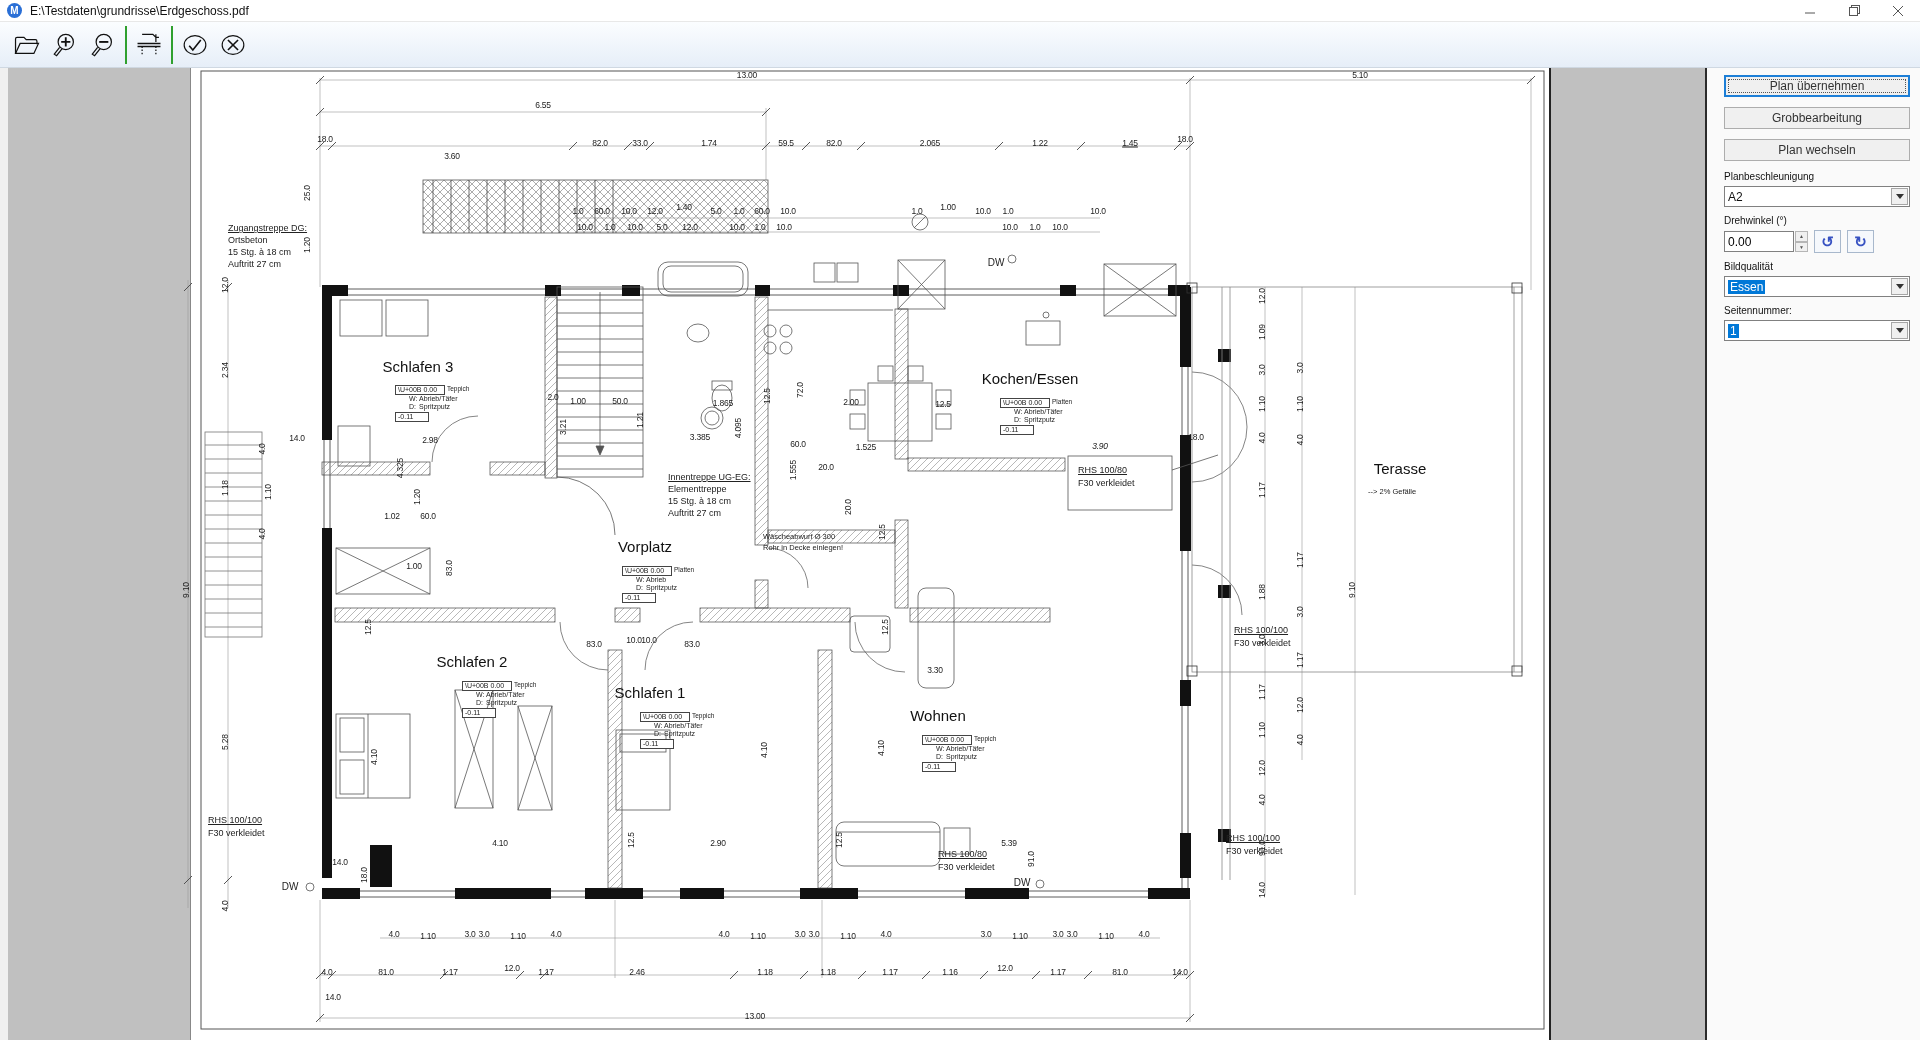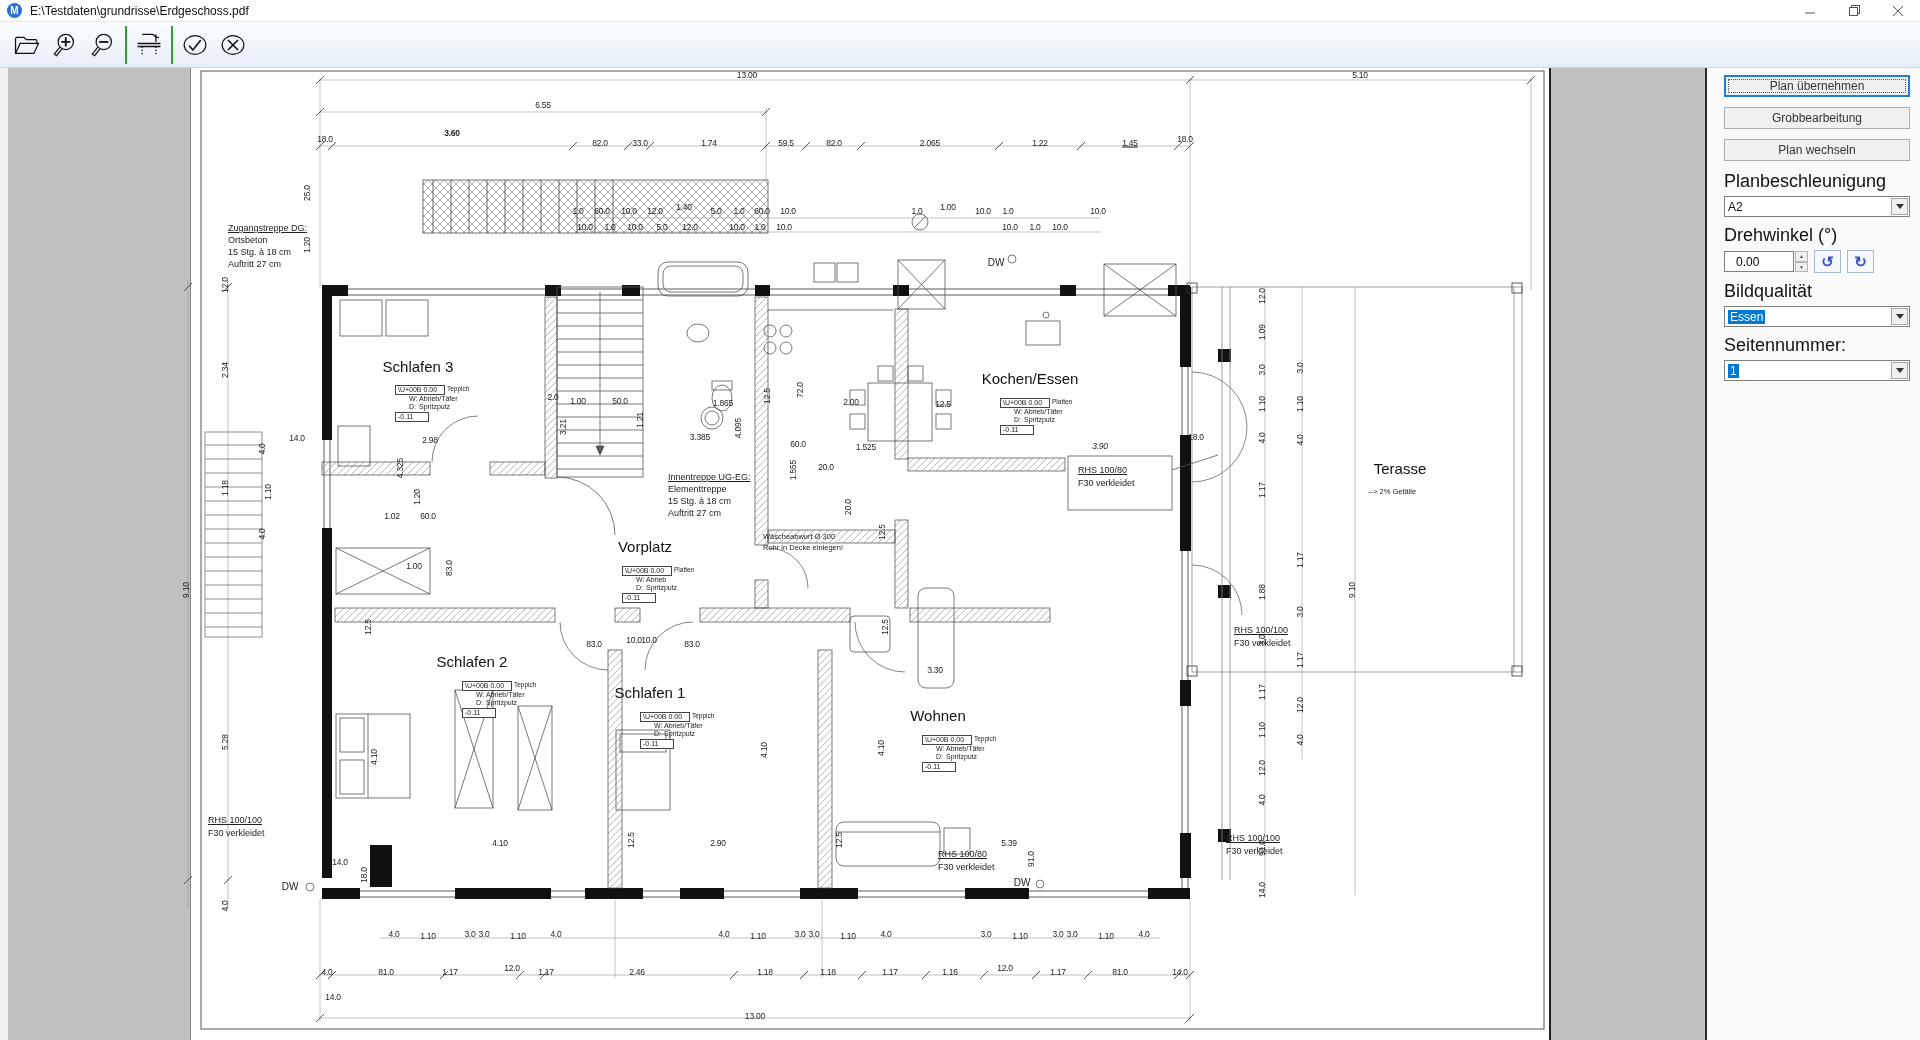--- a/index.html
+++ b/index.html
@@ -42,29 +42,29 @@
   .note.small{font-size:7.5px;line-height:11px;}
   .note .u{text-decoration:underline;}
   .post{position:absolute;font-size:9px;line-height:13px;color:#222;white-space:nowrap;}
   .post div:first-child{text-decoration:underline;}
   
   #panel{position:absolute;left:1705px;top:68px;width:215px;height:972px;background:#fafafa;
     border-left:2px solid #2b2b2b;padding:7px 12px 0 17px;}
   .pbtn{display:block;width:186px;height:22px;background:#f0f0f0;border:1px solid #adadad;
     font-size:12px;color:#333;margin-bottom:10px;font-family:"Liberation Sans",sans-serif;position:relative;}
   .pbtn.primary{border:2px solid #1d7fd7;outline:1px dotted #555;outline-offset:-5px;}
-  .plabel{font-size:18px;color:#111;margin:8px 0 4px 0;}
+  .plabel{font-size:10px;color:#111;margin:8px 0 4px 0;}
   .combo{position:relative;width:186px;height:21px;background:#fff;border:1px solid #808080;
     font-size:12px;color:#111;display:flex;align-items:center;padding:0 3px;}
   .combo .val.sel{background:#0078d7;color:#fff;padding:0 2px;}
   .combo .arrow{position:absolute;right:1px;top:1px;width:17px;height:17px;background:#f0f0f0;
     border:1px solid #a6a6a6;display:flex;align-items:center;justify-content:center;}
   .combo .arrow:after{content:"";border:4px solid transparent;border-top:5px solid #333;margin-top:4px;}
   #rot-row{display:flex;align-items:center;}
-  #rot-input{width:70px;height:21px;border:1px solid #808080;font-size:12px;padding:0 11px;
+  #rot-input{width:70px;height:21px;border:1px solid #808080;font-size:12px;padding:0 3px;
     font-family:"Liberation Sans",sans-serif;}
   #rot-spinner{width:13px;height:21px;margin-left:1px;display:flex;flex-direction:column;}
   #rot-spinner span{flex:1;background:#f0f0f0;border:1px solid #b5b5b5;font-size:5px;color:#555;
     display:flex;align-items:center;justify-content:center;}
   .rotbtn{width:27px;height:23px;margin-left:6px;background:#f5f8fc;border:1px solid #a8b8cc;
     color:#3752c2;font-size:15px;font-weight:bold;line-height:1;display:flex;align-items:center;justify-content:center;}
 </style>
 </head>
 <body>
 
@@ -314,21 +314,21 @@
       <rect x="1068" y="456" width="104" height="54" fill="#fff"></rect>
       <path d="M1172,470 L1218,455"></path>
     </g>
   </svg>
 
   <div id="annotations">
       <span class="dim" style="left: 739px; top: 7px;">13.00</span>
       <span class="dim" style="left: 1352px; top: 7px;">5.10</span>
       <span class="dim" style="left: 535px; top: 37px;">6.55</span>
       <span class="dim" style="left: 317px; top: 71px;">18.0</span>
-      <span class="dim" style="left: 444px; top: 65px; font-weight: bold;">3.60</span>
+      <span class="dim" style="left: 444px; top: 88px;">3.60</span>
       <span class="dim" style="left: 592px; top: 75px;">82.0</span>
       <span class="dim" style="left: 632px; top: 75px;">33.0</span>
       <span class="dim" style="left: 701px; top: 75px; text-align: center;">1.74</span>
       <span class="dim" style="left: 778px; top: 75px;">59.5</span>
       <span class="dim" style="left: 826px; top: 75px;">82.0</span>
       <span class="dim" style="left: 922px; top: 75px;">2.065</span>
       <span class="dim" style="left: 1032px; top: 75px;">1.22</span>
       <span class="dim" style="left: 1122px; top: 75px; text-decoration: underline;">1.45</span>
       <span class="dim" style="left: 1177px; top: 71px;">18.0</span>
       <span class="dim" style="left: 570px; top: 143px;">1.0</span>

